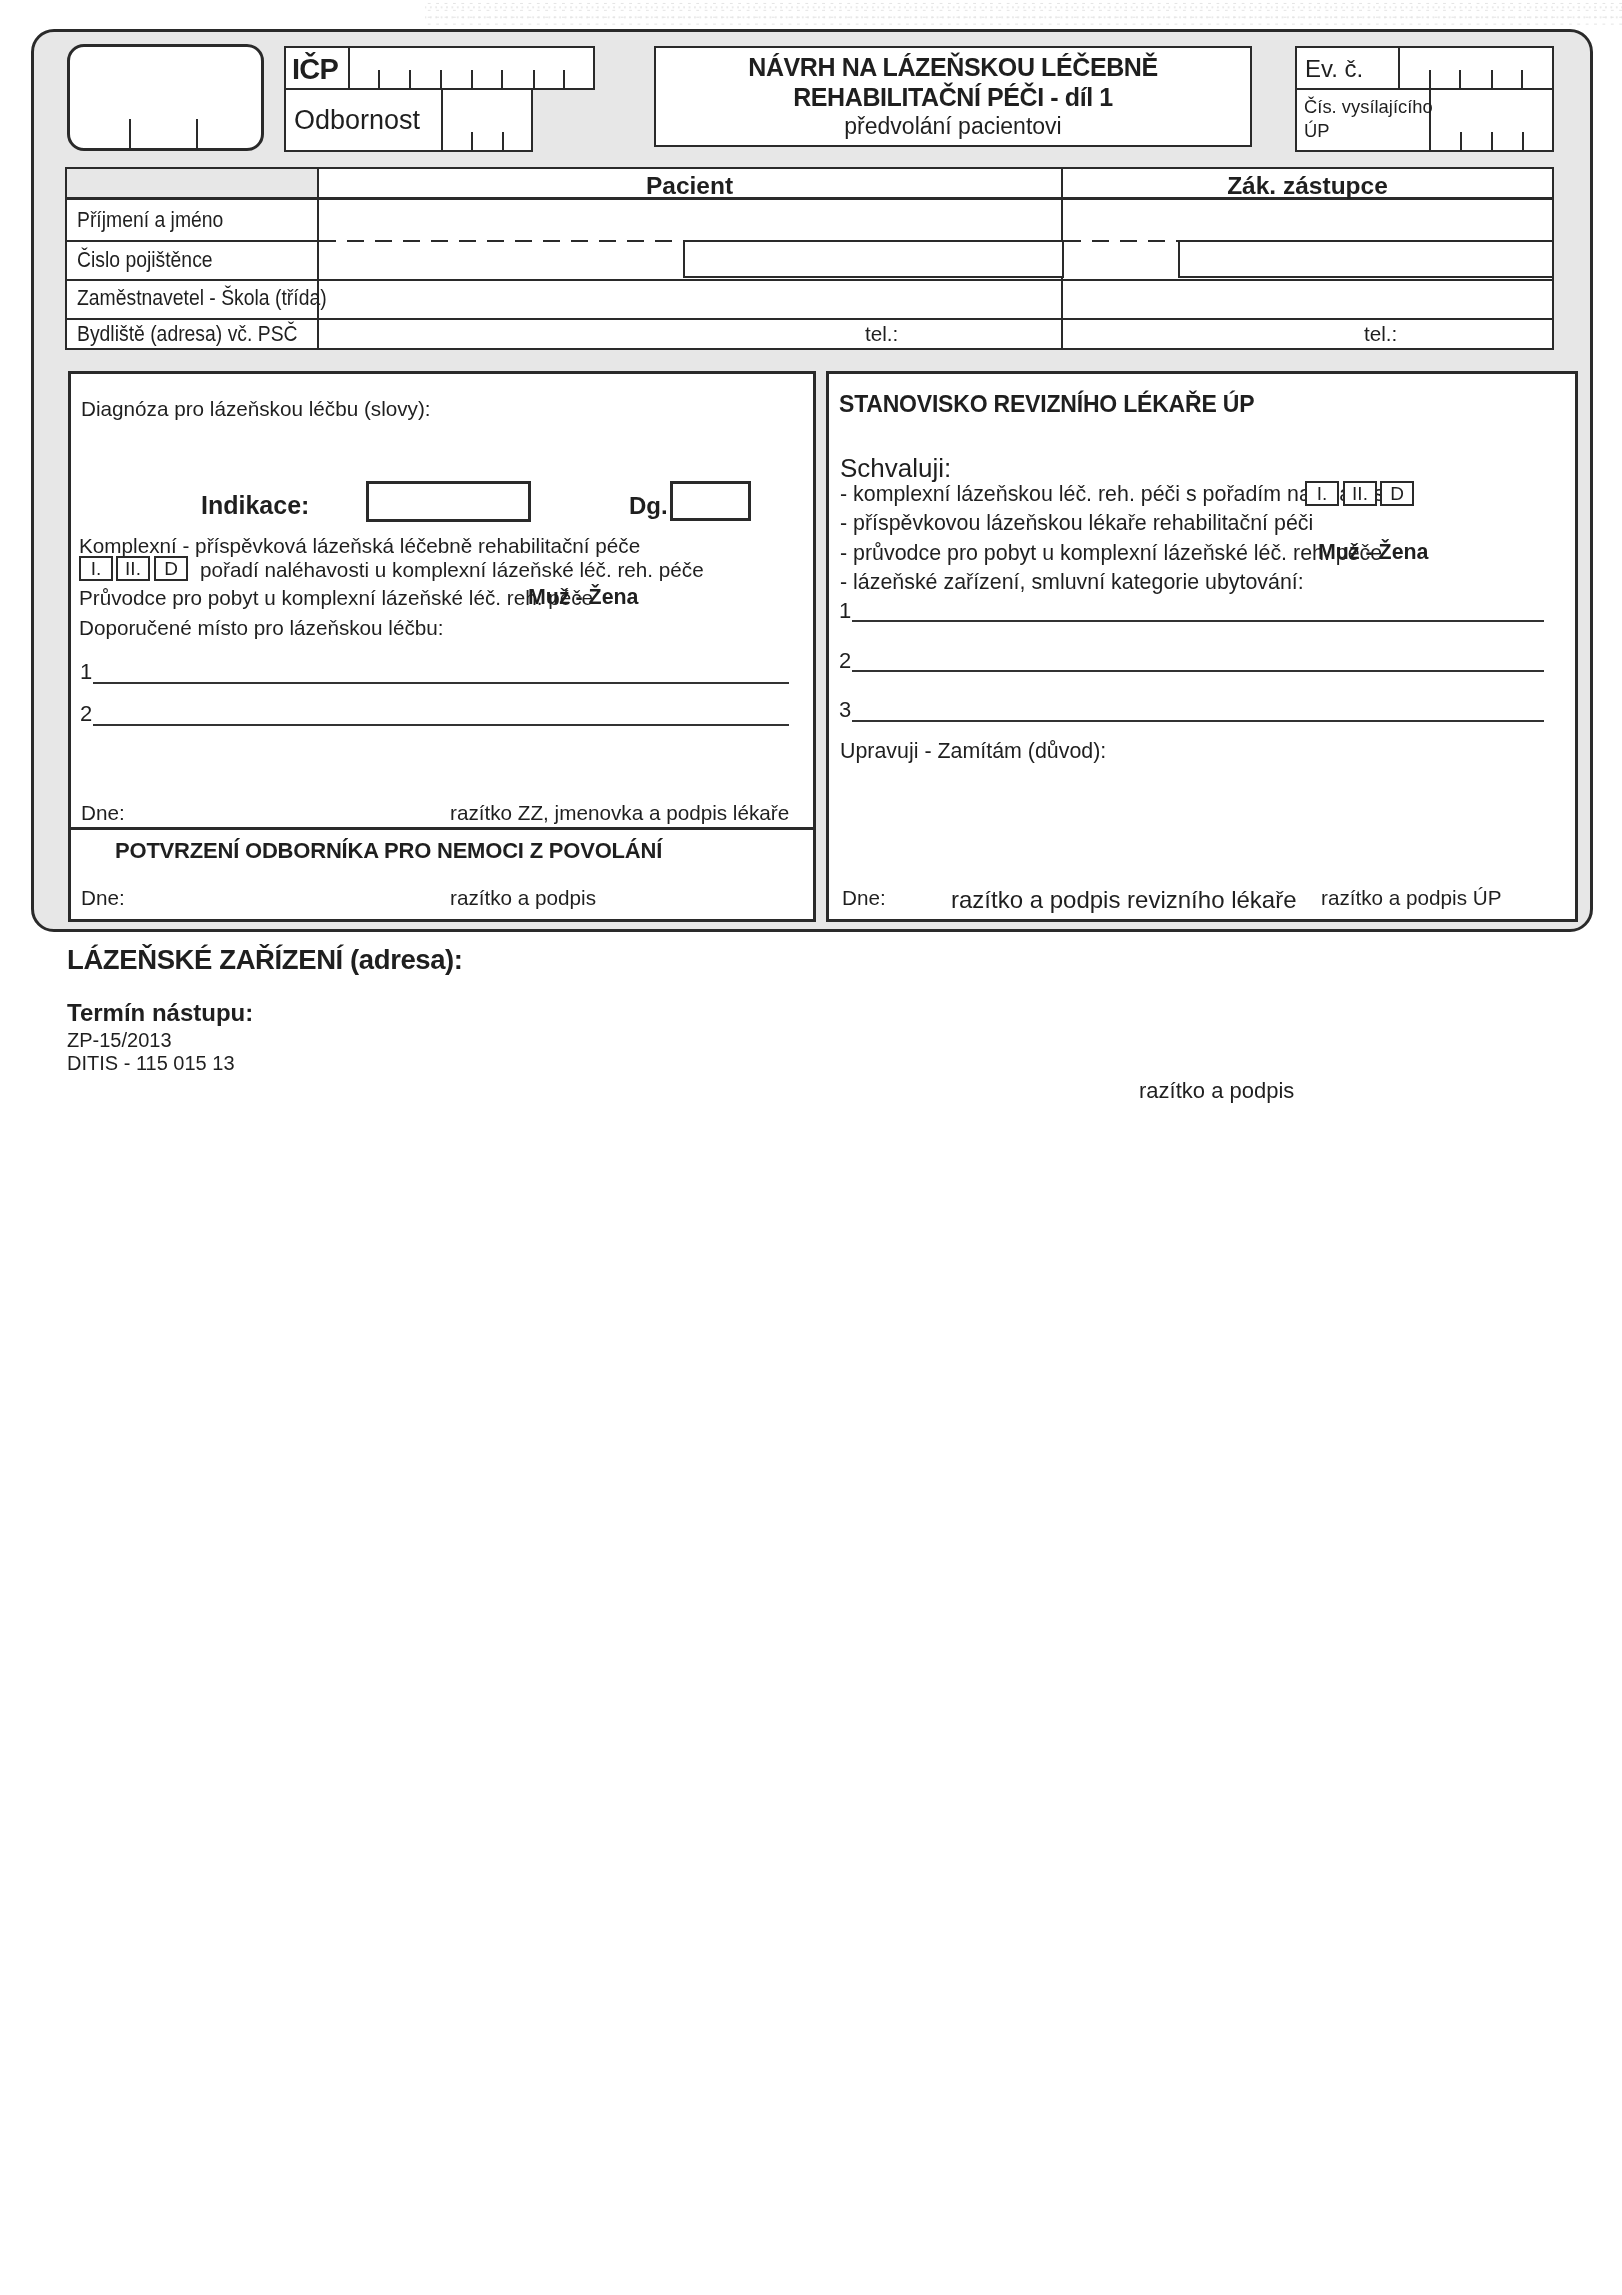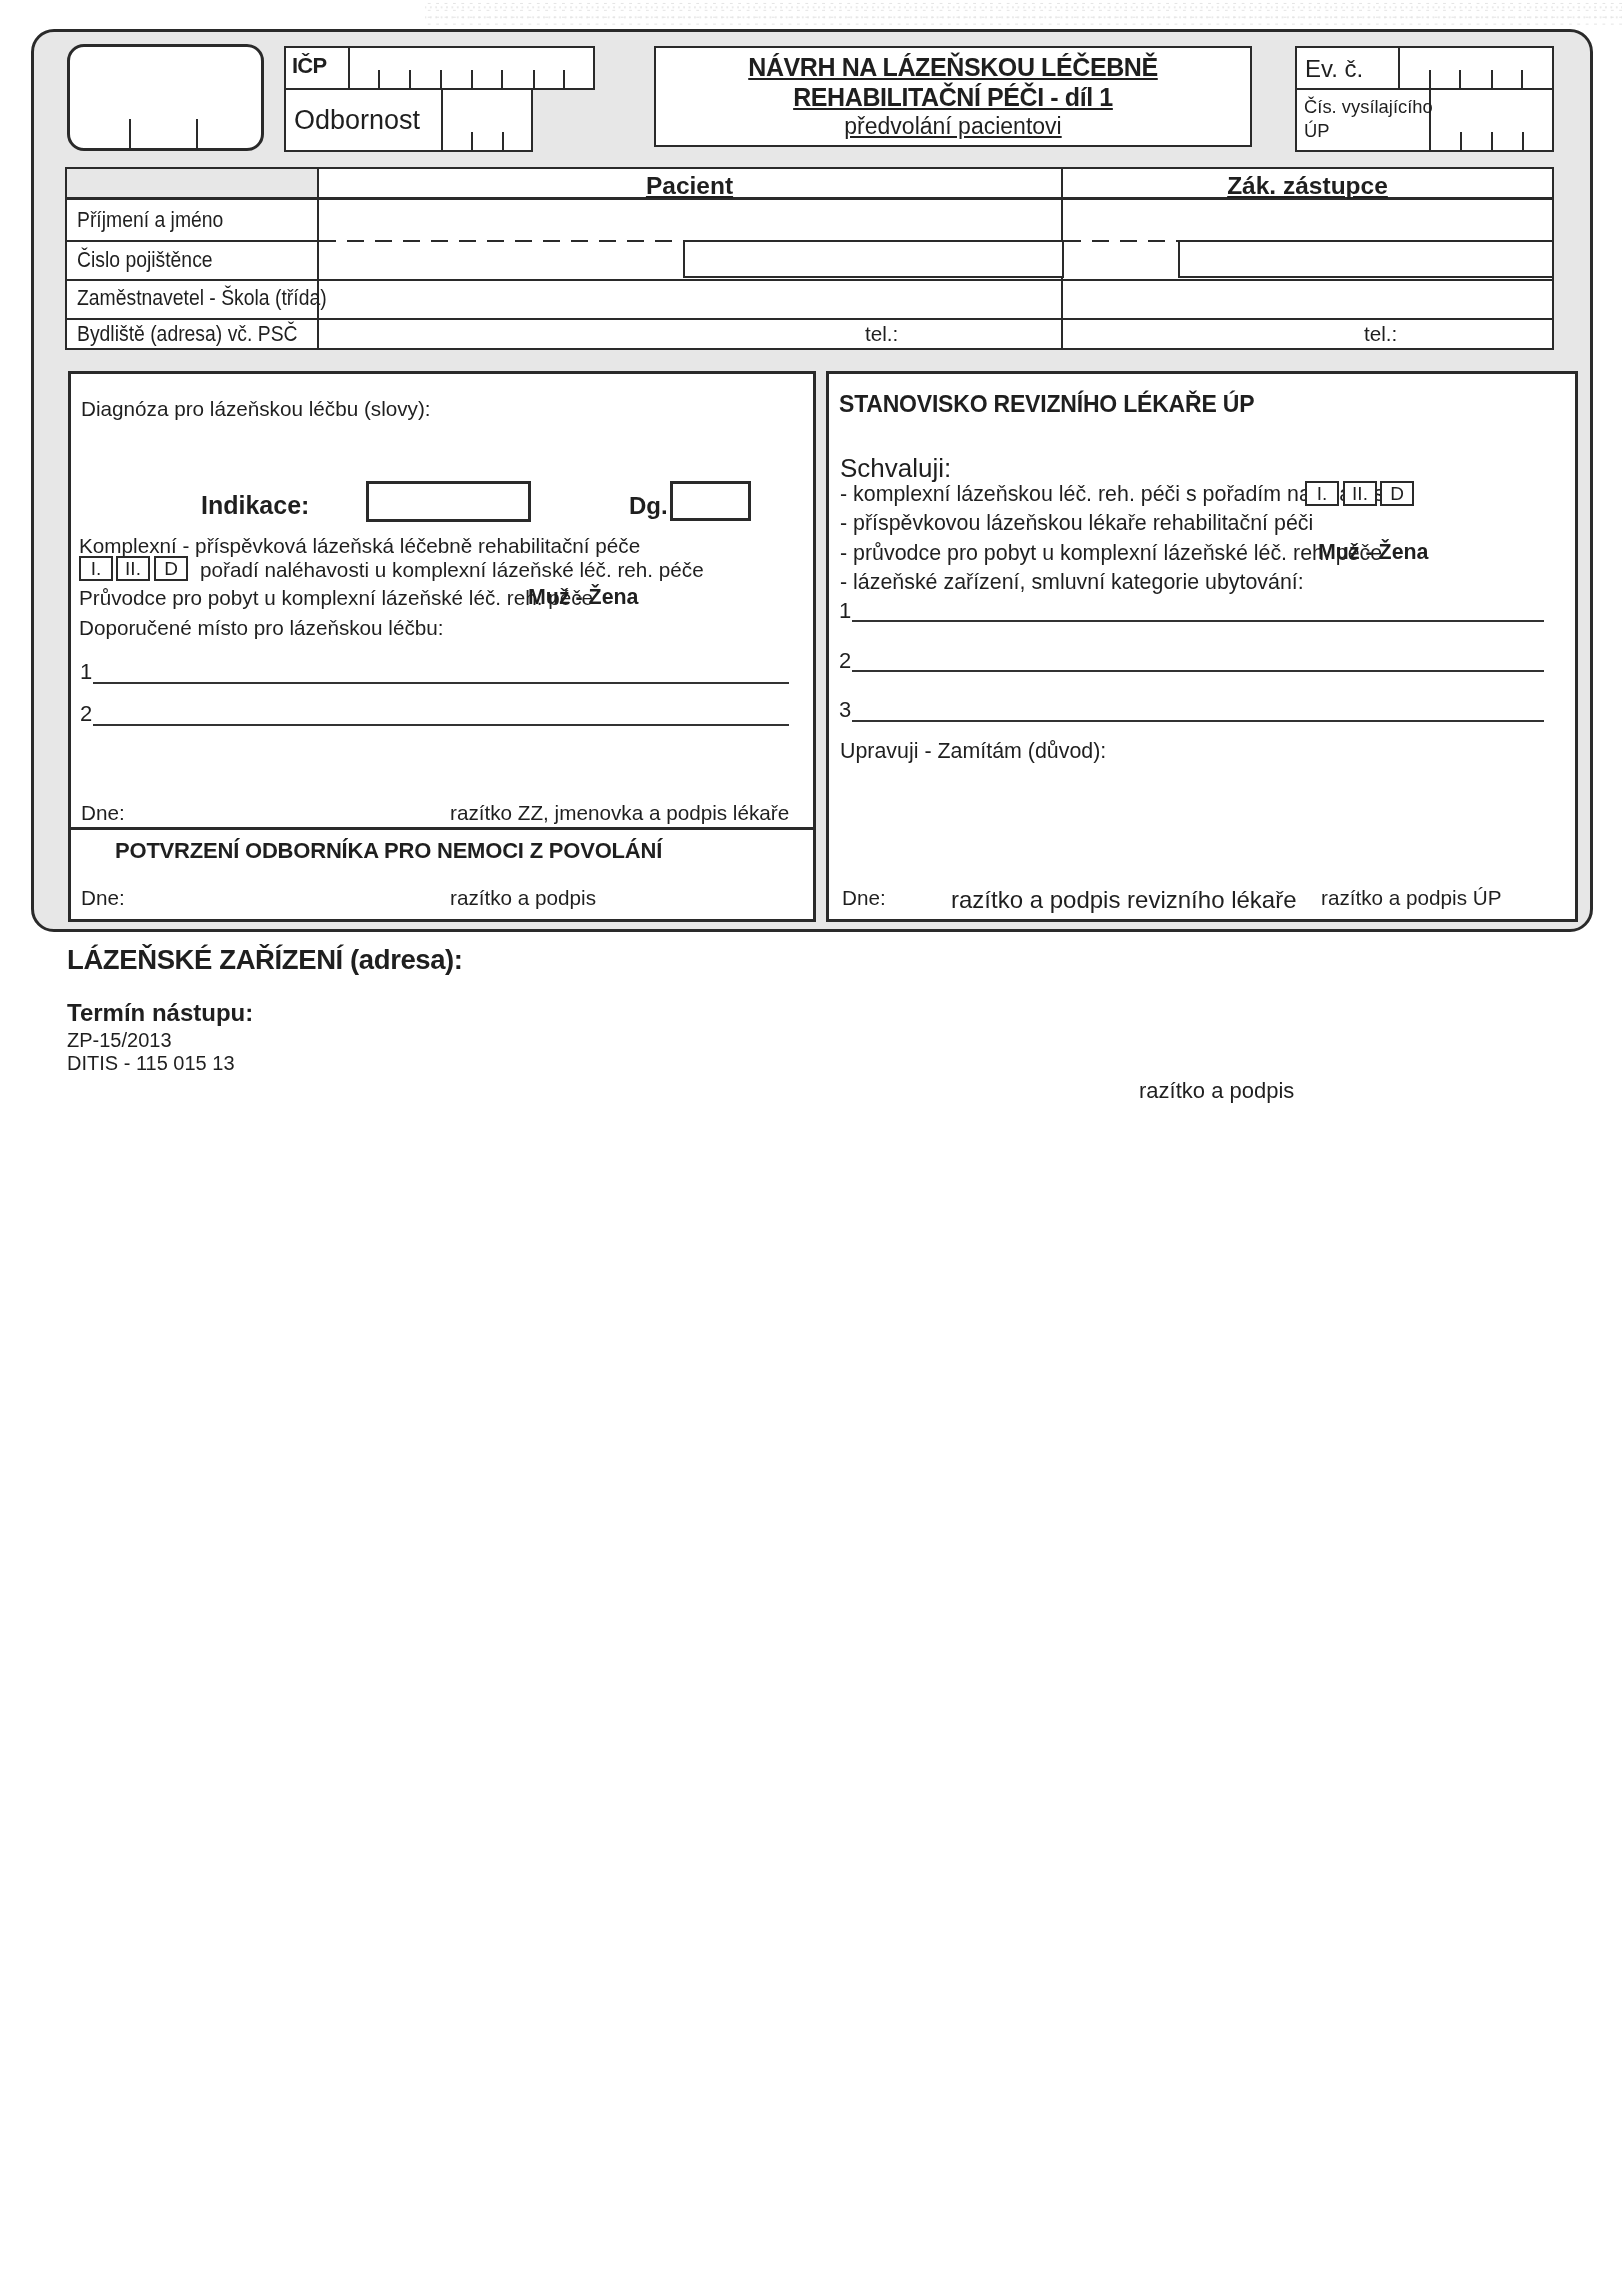--- a/index.html
+++ b/index.html
@@ -17,21 +17,21 @@
   .wbox4{background:#fff;border:3.1px solid var(--line);}
   .rbox{background:#fff;border:3.8px solid var(--line);border-radius:17px;}
   .vline{background:var(--line);width:2.3px;}
   .hline{background:var(--line);height:2.3px;}
   .hline4{background:var(--line);height:3.1px;}
   .tick{position:absolute;width:2.3px;background:var(--line);}
   .dashed{height:2.3px;background:repeating-linear-gradient(90deg,var(--line) 0 17px,transparent 17px 28px);}
   .t{white-space:nowrap;line-height:1;}
   .b{font-weight:bold;}
   .cond{transform:scaleX(.88);transform-origin:left center;}
-  .ctr{text-align:center;text-decoration:underline;}
+  .ctr{text-align:center;}
   .uline{border-bottom:2.3px solid #333;}
   .small-cell{border:2.3px solid var(--line);background:#fff;display:flex;align-items:center;justify-content:center;font-size:19px;}
   .speckle{
     background-image:
       radial-gradient(#cdcdcd 1px, transparent 1.1px),
       radial-gradient(#d9d9d9 0.8px, transparent 0.9px);
     background-size:8.4px 6.9px,5.4px 10px;
     background-position:0 0,3.1px 2.3px;
     opacity:.55;
   }
@@ -45,21 +45,21 @@
   <div class="abs speckle" style="left:425px;top:0;width:1197px;height:26px;"></div>
 
   <div class="abs panel" style="left:31px;top:29px;width:1562px;height:903px;"></div>
 
   <div class="abs rbox" style="left:67px;top:44px;width:197px;height:107px;"></div>
   <div class="tick" style="left:129px;top:119px;height:31px;"></div>
   <div class="tick" style="left:196px;top:119px;height:31px;"></div>
 
   <div class="abs wbox" style="left:284px;top:46px;width:311px;height:44px;"></div>
   <div class="abs vline" style="left:348px;top:46px;height:44px;"></div>
-  <span class="abs t b" style="left:292px;top:55px;font-size:22px;letter-spacing:-0.8px;">IČP</span>
+  <span class="abs t b" style="left:292px;top:55px;font-size:29px;letter-spacing:-0.8px;">IČP</span>
   <div class="tick" style="left:378px;top:70px;height:19px;"></div>
   <div class="tick" style="left:409px;top:70px;height:19px;"></div>
   <div class="tick" style="left:440px;top:70px;height:19px;"></div>
   <div class="tick" style="left:471px;top:70px;height:19px;"></div>
   <div class="tick" style="left:501px;top:70px;height:19px;"></div>
   <div class="tick" style="left:533px;top:70px;height:19px;"></div>
   <div class="tick" style="left:563px;top:70px;height:19px;"></div>
 
   <div class="abs wbox" style="left:284px;top:88px;width:249px;height:64px;"></div>
   <div class="abs vline" style="left:441px;top:88px;height:64px;"></div>

